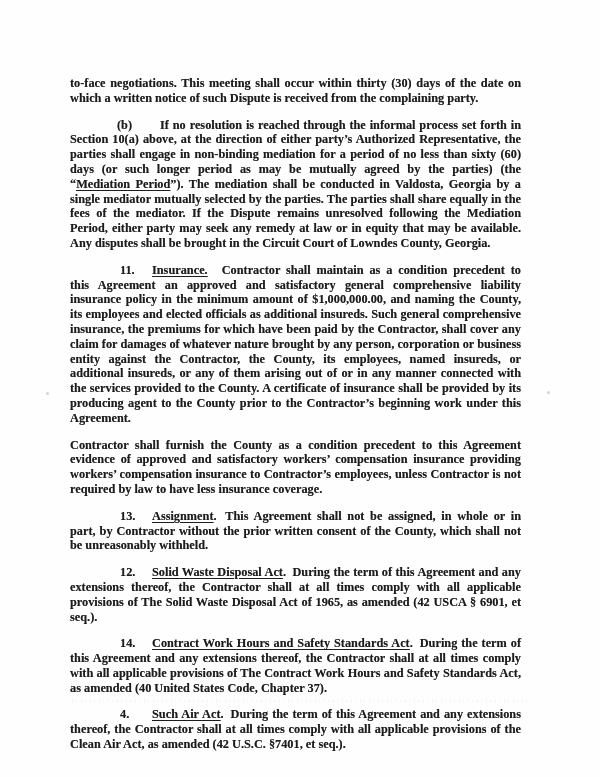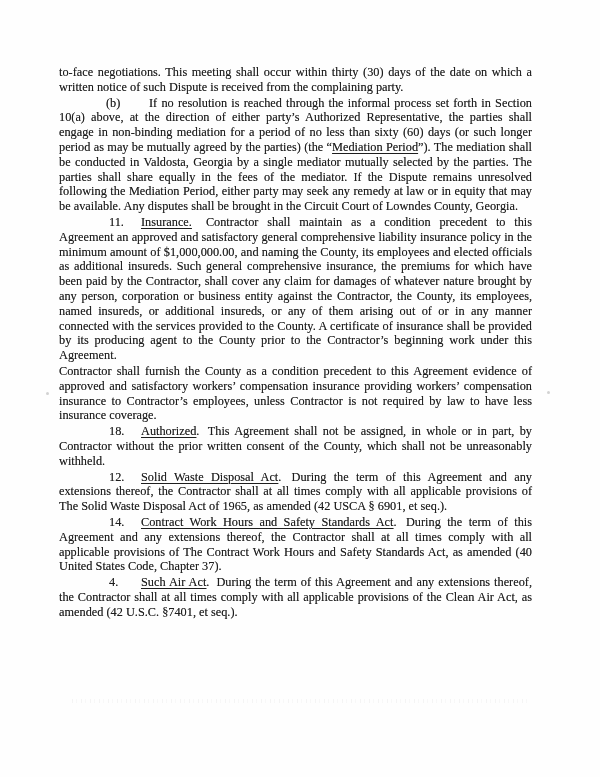--- a/index.html
+++ b/index.html
@@ -19,21 +19,21 @@
     color: #1d1d1d;
     text-shadow: 0 0 0.5px rgba(35,35,35,0.55);
   }
   .content {
     position: absolute;
     left: 58px;
     top: 64px;
     width: 475px;
     text-align: justify;
   }
-  p.para { margin: 1px; }
+  p.para { margin: 12px; font-weight: bold; }
   .mt { margin-top: 8px; }
 
   
   .cont { margin-left: 53px; }
 
   
   .sub-b { margin-left: 16px; text-indent: 47px; }
   .bnum { display: inline-block; width: 43px; text-indent: 0; }
 
   
@@ -78,21 +78,21 @@
   <div class="content">
 
     <p class="para cont">to-face negotiations.  This meeting shall occur within thirty (30) days of the date on which a written notice of such Dispute is received from the complaining party.</p>
 
     <p class="para sub-b mt"><span class="bnum">(b)</span><span>If no resolution is reached through the informal process set forth in Section 10(a) above, at the direction of either party’s Authorized Representative, the parties shall engage in non-binding mediation for a period of no less than sixty (60) days (or such longer period as may be mutually agreed by the parties) (the “</span><span class="u">Mediation Period</span><span>”).  The mediation shall be conducted in Valdosta, Georgia by a single mediator mutually selected by the parties.  The parties shall share equally in the fees of the mediator.  If the Dispute remains unresolved following the Mediation Period, either party may seek any remedy at law or in equity that may be available. Any disputes shall be brought in the Circuit Court of Lowndes County, Georgia.</span></p>
 
     <p class="para item mt"><span class="pnum">11.</span><span class="u">Insurance.</span><span class="tab2"></span><span>Contractor shall maintain as a condition precedent to this Agreement an approved and satisfactory general comprehensive liability insurance policy in the minimum amount of $1,000,000.00, and naming the County, its employees and elected officials as additional insureds.  Such general comprehensive insurance, the premiums for which have been paid by the Contractor, shall cover any claim for damages of whatever nature brought by any person, corporation or business entity against the Contractor, the County, its employees, named insureds, or additional insureds, or any of them arising out of or in any manner connected with the services provided to the County.  A certificate of insurance shall be provided by its producing agent to the County prior to the Contractor’s beginning work under this Agreement.</span></p>
 
     <p class="para mt">Contractor shall furnish the County as a condition precedent to this Agreement evidence of approved and satisfactory workers’ compensation insurance providing workers’ compensation insurance to Contractor’s employees, unless Contractor is not required by law to have less insurance coverage.</p>
 
-    <p class="para item mt"><span class="pnum">18.</span><span class="u">Authorized</span><span class="sfx">. </span><span>This Agreement shall not be assigned, in whole or in part, by Contractor without the prior written consent of the County, which shall not be unreasonably withheld.</span></p>
+    <p class="para item mt"><span class="pnum">13.</span><span class="u">Assignment</span><span class="sfx">. </span><span>This Agreement shall not be assigned, in whole or in part, by Contractor without the prior written consent of the County, which shall not be unreasonably withheld.</span></p>
 
     <p class="para item mt"><span class="pnum">12.</span><span class="u">Solid Waste Disposal Act</span><span class="sfx">. </span><span>During the term of this Agreement and any extensions thereof, the Contractor shall at all times comply with all applicable provisions of The Solid Waste Disposal Act of 1965, as amended (42 USCA § 6901, et seq.).</span></p>
 
     <p class="para item mt"><span class="pnum">14.</span><span class="u">Contract Work Hours and Safety Standards Act</span><span class="sfx">. </span><span>During the term of this Agreement and any extensions thereof, the Contractor shall at all times comply with all applicable provisions of The Contract Work Hours and Safety Standards Act, as amended (40 United States Code, Chapter 37).</span></p>
 
     <p class="para item mt"><span class="pnum">4.</span><span class="u">Such Air Act</span><span class="sfx">. </span><span>During the term of this Agreement and any extensions thereof, the Contractor shall at all times comply with all applicable provisions of the Clean Air Act, as amended (42 U.S.C. §7401, et seq.).</span></p>
 
 
   </div>
 

